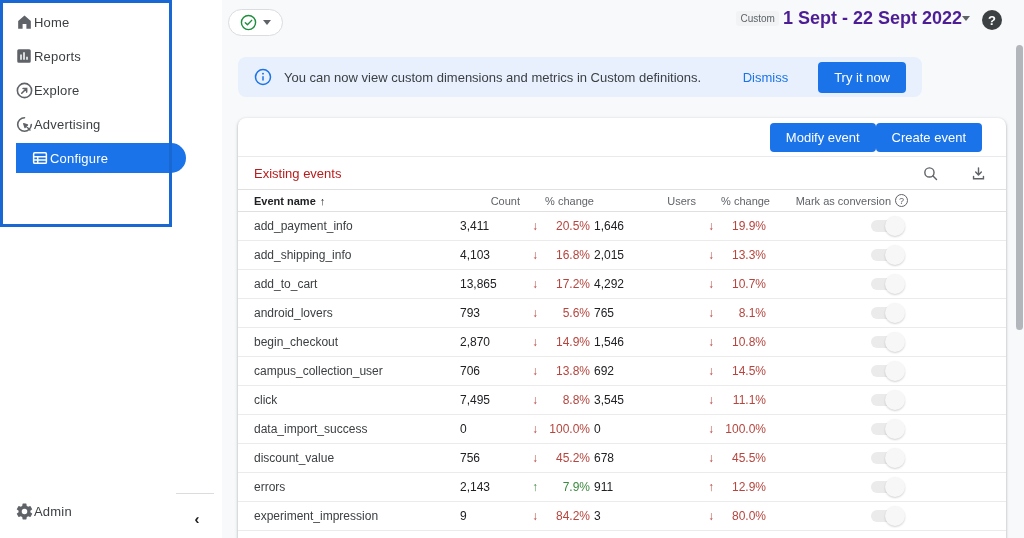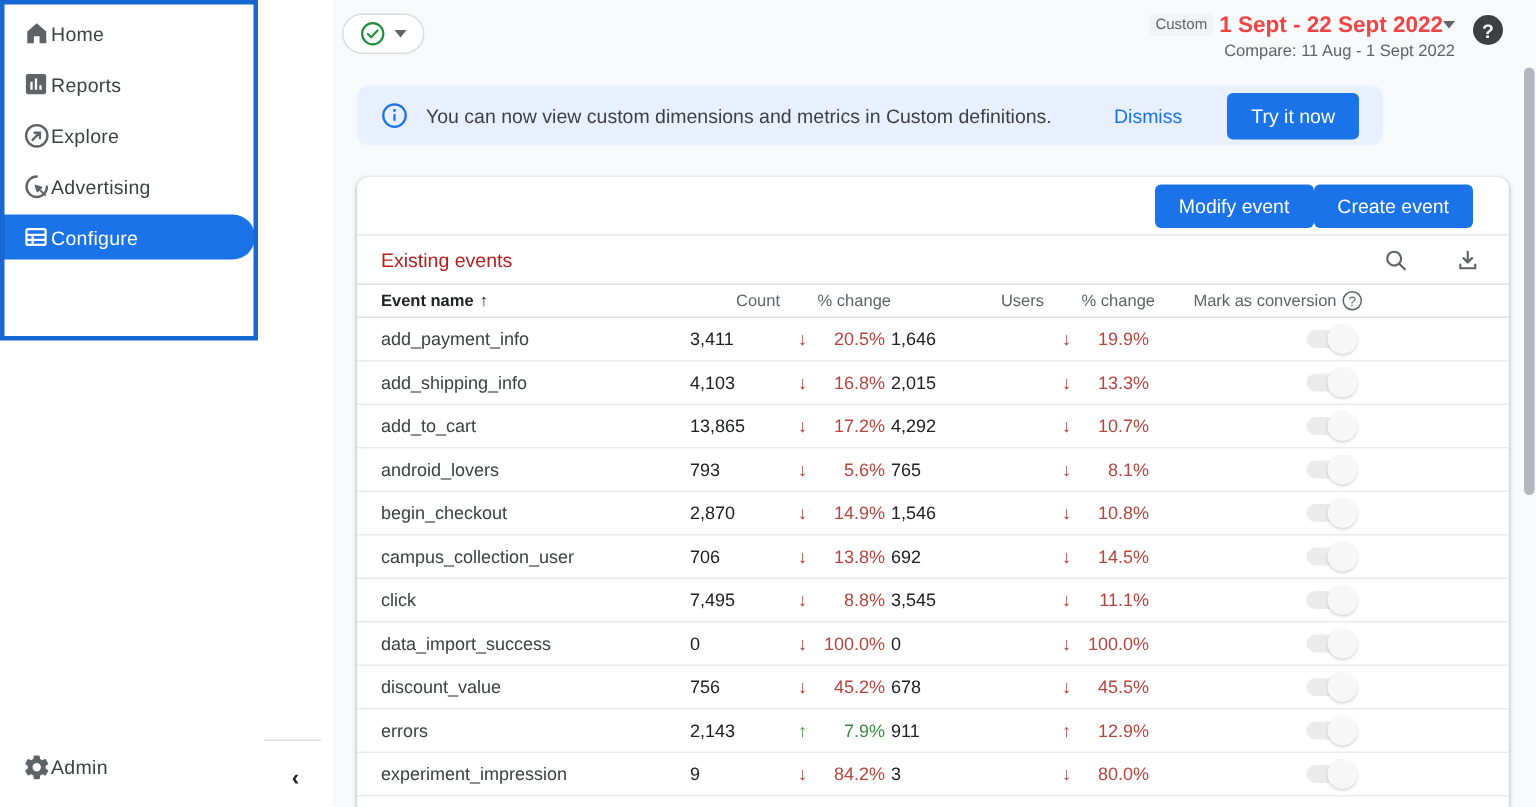--- a/index.html
+++ b/index.html
@@ -17,21 +17,21 @@
     background:#ffffff; z-index:2;
   }
   .nav { padding-top:5px; }
   .nav-item {
     height:34px; display:flex; align-items:center; gap:0;
     padding-left:14px; cursor:pointer;
   }
   .nav-item .ico { width:20px; height:20px; display:flex; align-items:center; justify-content:center; flex:0 0 20px; }
   .nav-item .lbl { font-size:13px; color:#3c4043; letter-spacing:.2px; }
   .nav-item.selected {
-    height:30px; margin:2px 0; width:170px;
+    height:30px; margin:2px 16px; width:170px;
     background:#1a73e8; border-radius:0 15px 15px 0;
   }
   .nav-item.selected .lbl { color:#ffffff; font-weight:500; }
   .admin-item { position:absolute; left:0; top:494px; width:172px; }
   .collapse-divider { position:absolute; left:176px; top:493px; width:38px; height:1px; background:#dadce0; }
   .collapse-btn {
     position:absolute; left:185px; top:506px; width:24px; height:24px;
     display:flex; align-items:center; justify-content:center;
     font-size:15px; font-weight:bold; color:#202124; cursor:pointer;
   }
@@ -51,21 +51,21 @@
   
   .status-pill {
     position:absolute; left:228px; top:9px; height:27px; width:55px;
     background:#ffffff; border:1px solid #dadce0; border-radius:14px;
     display:flex; align-items:center; justify-content:center; gap:6px; cursor:pointer; z-index:3;
   }
   .caret { width:0; height:0; border-left:4px solid transparent; border-right:4px solid transparent; border-top:5px solid #5f6368; }
   .date-block { position:absolute; right:54px; top:8px; text-align:right; z-index:3; }
   .date-row { display:flex; align-items:center; justify-content:flex-end; gap:0; cursor:pointer; }
   .custom-chip { font-size:10px; color:#5f6368; background:#f1f3f4; border-radius:3px; padding:2px 4px; margin-right:4px; }
-  .date-range { font-size:15px; font-weight:bold; color:#ef4444; }
+  .date-range { font-size:18px; font-weight:bold; color:#4c1d95; }
   .compare-line { font-size:11px; color:#5f6368; margin-top:3px; }
   .help-btn {
     position:absolute; right:22px; top:10px; width:20px; height:20px; border-radius:50%;
     background:#3c4043; color:#fff; font-size:13px; font-weight:bold;
     display:flex; align-items:center; justify-content:center; cursor:pointer; z-index:3;
   }
 
   
   .banner {
     position:absolute; left:238px; top:57px; width:684px; height:40px;
@@ -208,21 +208,20 @@
   </span>
   <span class="caret"></span>
 </div>
 
 <div class="date-block">
   <div class="date-row">
     <span class="custom-chip">Custom</span>
     <span class="date-range">1 Sept - 22 Sept 2022</span>
     <span class="caret"></span>
   </div>
-  <div class="compare-line">Compare: 11 Aug - 1 Sept 2022</div>
 </div>
 
 <div class="help-btn">?</div>
 
 <div class="banner">
   <span>
     <svg width="18" height="18" viewBox="0 0 24 24">
       <circle cx="12" cy="12" r="10" fill="none" stroke="#1a73e8" stroke-width="2"></circle>
       <rect x="11" y="10.5" width="2" height="6.5" rx="1" fill="#1a73e8"></rect>
       <circle cx="12" cy="7.5" r="1.3" fill="#1a73e8"></circle>

